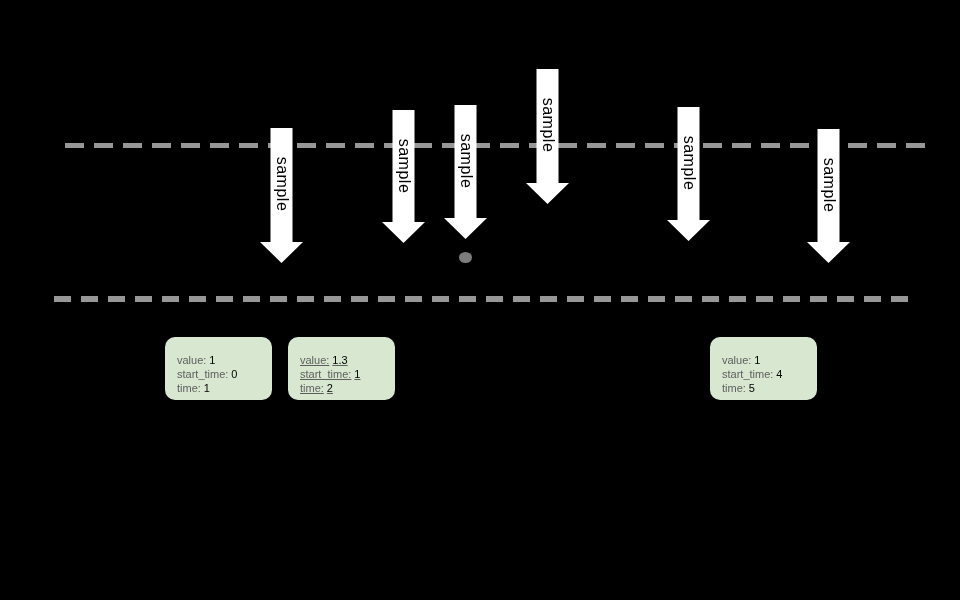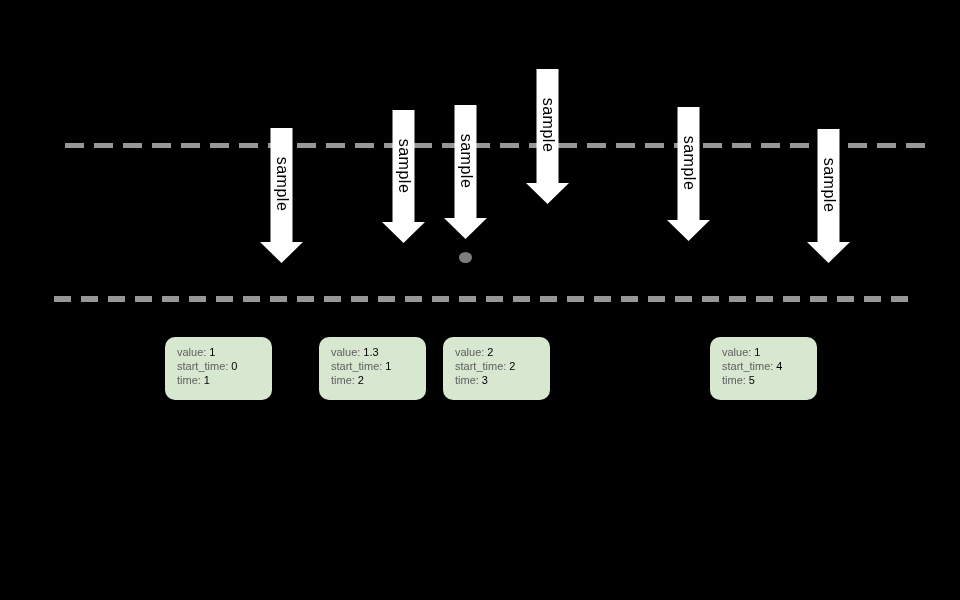--- a/index.html
+++ b/index.html
@@ -48,30 +48,30 @@
     background: #7d7d7d;
   }
 
   .sample-box {
     position: absolute;
     top: 337px;
     width: 107px; height: 63px;
     box-sizing: border-box;
     background: #d8e7d0;
     border-radius: 10px;
-    padding: 8px 12px;
+    padding: 16px 12px;
     font-size: 11px;
     line-height: 14px;
     color: #5e5e5e;
   }
   .sample-box .field { white-space: nowrap; }
   .sample-box .field-label { color: #5e5e5e; }
   .sample-box .field-value { color: #000; margin-left: 3px; }
   .b1 { left: 165px; }
-  .b2 { left: 319px; }
+  .b2 { left: 288px; text-decoration: underline; }
   .b3 { left: 443px; }
   .b4 { left: 577px; }
   .b5 { left: 710px; }
 </style>
 </head>
 <body>
 
 <div class="stage">
 
   <div class="dashed-line top"></div>
@@ -126,25 +126,20 @@
     <div class="field"><span class="field-label">start_time:</span><span class="field-value">0</span></div>
     <div class="field"><span class="field-label">time:</span><span class="field-value">1</span></div>
   </div>
 
   <div class="sample-box b2">
     <div class="field"><span class="field-label">value:</span><span class="field-value">1.3</span></div>
     <div class="field"><span class="field-label">start_time:</span><span class="field-value">1</span></div>
     <div class="field"><span class="field-label">time:</span><span class="field-value">2</span></div>
   </div>
 
-  <div class="sample-box b3">
-    <div class="field"><span class="field-label">value:</span><span class="field-value">2</span></div>
-    <div class="field"><span class="field-label">start_time:</span><span class="field-value">2</span></div>
-    <div class="field"><span class="field-label">time:</span><span class="field-value">3</span></div>
-  </div>
 
 
   <div class="sample-box b5">
     <div class="field"><span class="field-label">value:</span><span class="field-value">1</span></div>
     <div class="field"><span class="field-label">start_time:</span><span class="field-value">4</span></div>
     <div class="field"><span class="field-label">time:</span><span class="field-value">5</span></div>
   </div>
 
 </div>
 

